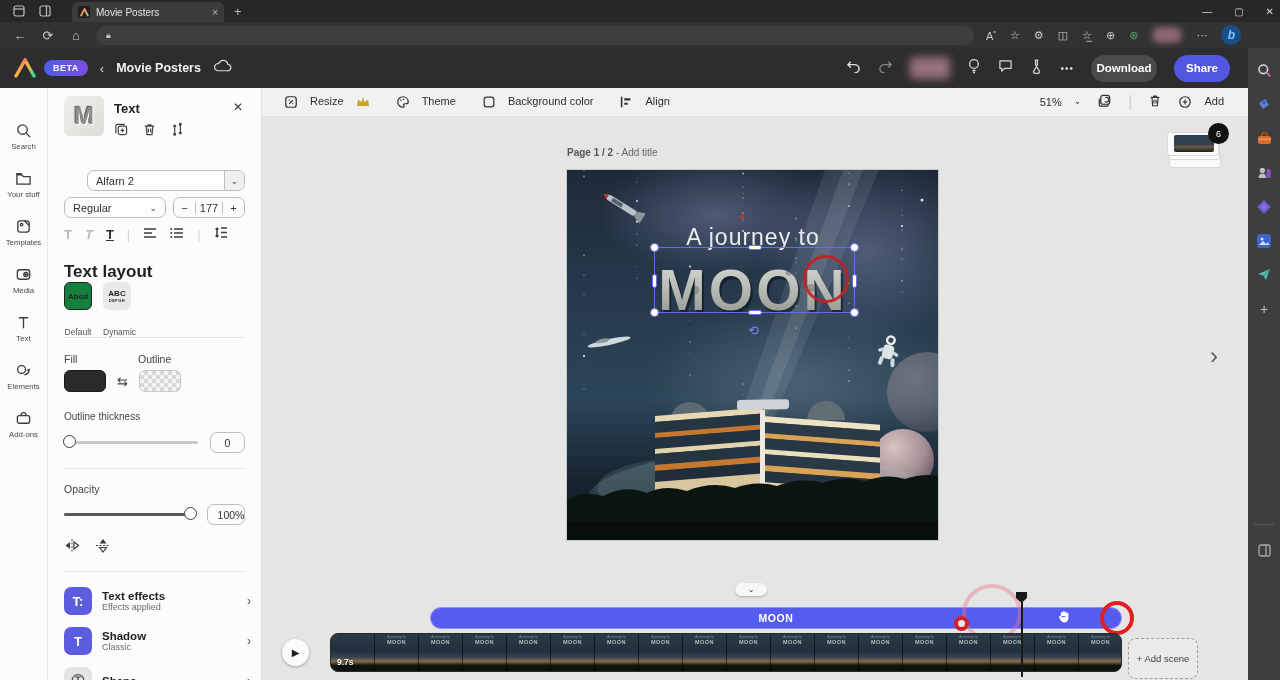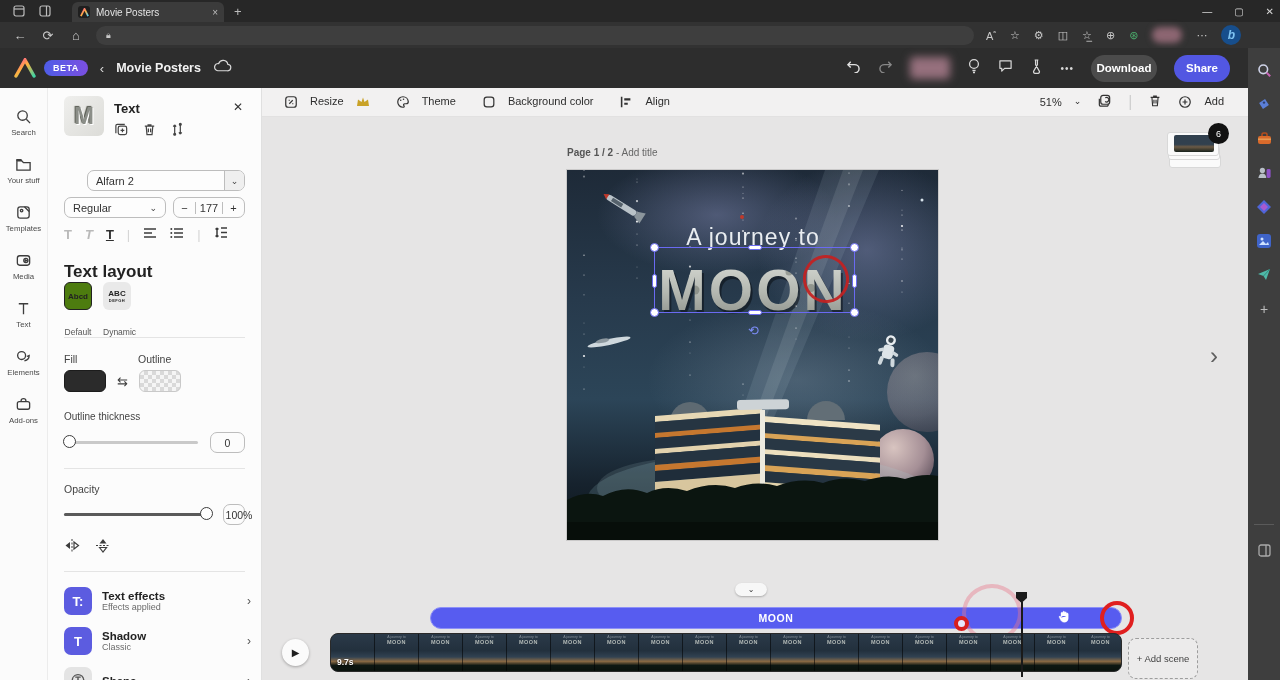--- a/index.html
+++ b/index.html
@@ -34,42 +34,42 @@
   #beta { margin-left:8px; background:linear-gradient(90deg,#4e5de8,#7b4fe0); color:#fff; font-size:9px; font-weight:bold; letter-spacing:.5px; padding:3px 9px; border-radius:9px; }
   #backchev { margin-left:12px; color:#dcdcdc; font-size:13px; }
   #doctitle { margin-left:12px; font-size:12.5px; font-weight:bold; color:#f2f2f2; }
   .hicon { color:#d8d8d8; }
   #credit-blur { width:40px; height:22px; border-radius:4px; background:#96707d; filter:blur(4px); }
   .pillbtn { height:27px; border-radius:14px; display:flex; align-items:center; justify-content:center; font-size:11.5px; font-weight:bold; }
   #download-btn { width:66px; background:#4b4b4b; color:#fff; }
   #share-btn { width:56px; background:#5257e2; color:#fff; }
 
   
-  #rail { left:0; top:88px; width:48px; height:592px; background:#fbfbfb; border-right:1px solid #ececec; display:flex; flex-direction:column; align-items:center; padding-top:10px; }
+  #rail { left:0; top:88px; width:48px; height:592px; background:#fbfbfb; border-right:1px solid #ececec; display:flex; flex-direction:column; align-items:center; padding-top:24px; }
   .rail-item { width:48px; height:48px; display:flex; flex-direction:column; align-items:center; justify-content:center; gap:3px; color:#3f3f3f; }
   .rail-item svg { width:17px; height:17px; stroke:#3d3d3d; fill:none; stroke-width:1.4; }
   .rail-label { font-size:7.8px; color:#4a4a4a; }
 
   
   #panel { left:48px; top:88px; width:214px; height:592px; background:#fcfcfc; border-right:1px solid #e0e0e0; color:#2c2c2c; }
   #panel .sect { position:absolute; left:16px; right:16px; }
   .thumb { width:40px; height:40px; border-radius:6px; background:linear-gradient(135deg,#efefed,#dcdcd8); display:flex; align-items:center; justify-content:center; font-weight:bold; font-size:24px; color:#8b8e88; text-shadow:1px 1px 0 #fff, -1px -1px 1px #55584f; }
   .panel-title { font-size:13px; font-weight:bold; color:#222; }
   .pico { color:#444; }
   .pico svg { width:15px; height:15px; stroke:#444; fill:none; stroke-width:1.3; }
   .select { border:1px solid #bdbdbd; border-radius:7px; background:#fdfdfd; height:21px; display:flex; align-items:center; font-size:11px; color:#333; padding:0 8px; justify-content:space-between; }
   .select .chevbox { font-size:9px; color:#444; }
   .fontselect .chevbox { width:20px; height:19px; background:#efefef; border-left:1px solid #bdbdbd; border-radius:0 6px 6px 0; margin-right:-8px; display:flex; align-items:center; justify-content:center; }
   .stepper { border:1px solid #bdbdbd; border-radius:7px; height:21px; display:flex; align-items:center; font-size:11px; color:#333; }
   .stepper > div { display:flex; align-items:center; justify-content:center; }
   .fmt-row { display:flex; align-items:center; gap:13px; font-size:13px; color:#b9b9b9; }
   .fmt-t { font-weight:bold; }
   .sec-head { font-size:17px; font-weight:bold; color:#222; }
   .tile { width:28px; height:28px; border-radius:6px; background:#e9e9e9; display:flex; flex-direction:column; align-items:center; justify-content:center; font-size:8px; font-weight:bold; color:#222; }
-  .tile.sel { border:1.8px solid #222; background:#4d7c0f; }
+  .tile.sel { border:1.8px solid #222; background:#15803d; }
   .tile-label { font-size:8.5px; color:#555; text-align:center; margin-top:17px; }
   .swatch { width:42px; height:22px; border-radius:6px; }
   .swatch.fill { background:#2b2b2b; border:1px solid #1c1c1c; }
   .swatch.outline { border:1px solid #c9c9c9; background:
       repeating-conic-gradient(#d9d9d9 0 25%, #f5f5f5 0 50%) 0 0/8px 8px; }
   .slider { position:relative; height:2.5px; background:#c9c9c9; border-radius:2px; }
   .slider .fillbar { position:absolute; left:0; top:0; bottom:0; background:#5a5a5a; border-radius:2px; }
   .slider .knob { position:absolute; top:-6px; width:13px; height:13px; border-radius:50%; background:#fff; border:1.6px solid #3c3c3c; }
   .valbox { border:1px solid #bdbdbd; border-radius:7px; height:21px; display:flex; align-items:center; justify-content:center; font-size:10.5px; color:#333; }
   .divider { position:absolute; left:16px; right:16px; height:1px; background:#e4e4e4; }
@@ -398,21 +398,21 @@
     </div>
 
     <div class="divider" style="top:380px;"></div>
 
     <div class="sect" style="top:395px; font-size:10.5px; color:#444;">Opacity</div>
     <div class="sect" style="top:416px; display:flex; align-items:center; gap:12px;">
       <div class="slider" style="flex:1;">
         <div class="fillbar" style="width:100%;"></div>
         <div class="knob" style="right:-2px;"></div>
       </div>
-      <div class="valbox" style="width:22px;padding-left:10px;">100%</div>
+      <div class="valbox" style="width:38px;padding-left:10px;">100%</div>
     </div>
 
     <div class="sect" style="top:450px; display:flex; gap:16px;">
       <span><svg width="16" height="13" viewBox="0 0 16 13">
             <path d="M8 0v13" stroke="#3c3c3c" stroke-width="1" stroke-dasharray="2 1.5"></path>
             <path d="M6 3 1.5 6.5 6 10z" fill="#3c3c3c"></path>
             <path d="M10 3l4.5 3.5L10 10z" fill="none" stroke="#3c3c3c" stroke-width="1.2"></path>
           </svg></span>
       <span><svg width="14" height="15" viewBox="0 0 14 15">
             <path d="M0 7.5h14" stroke="#3c3c3c" stroke-width="1" stroke-dasharray="2 1.5"></path>

